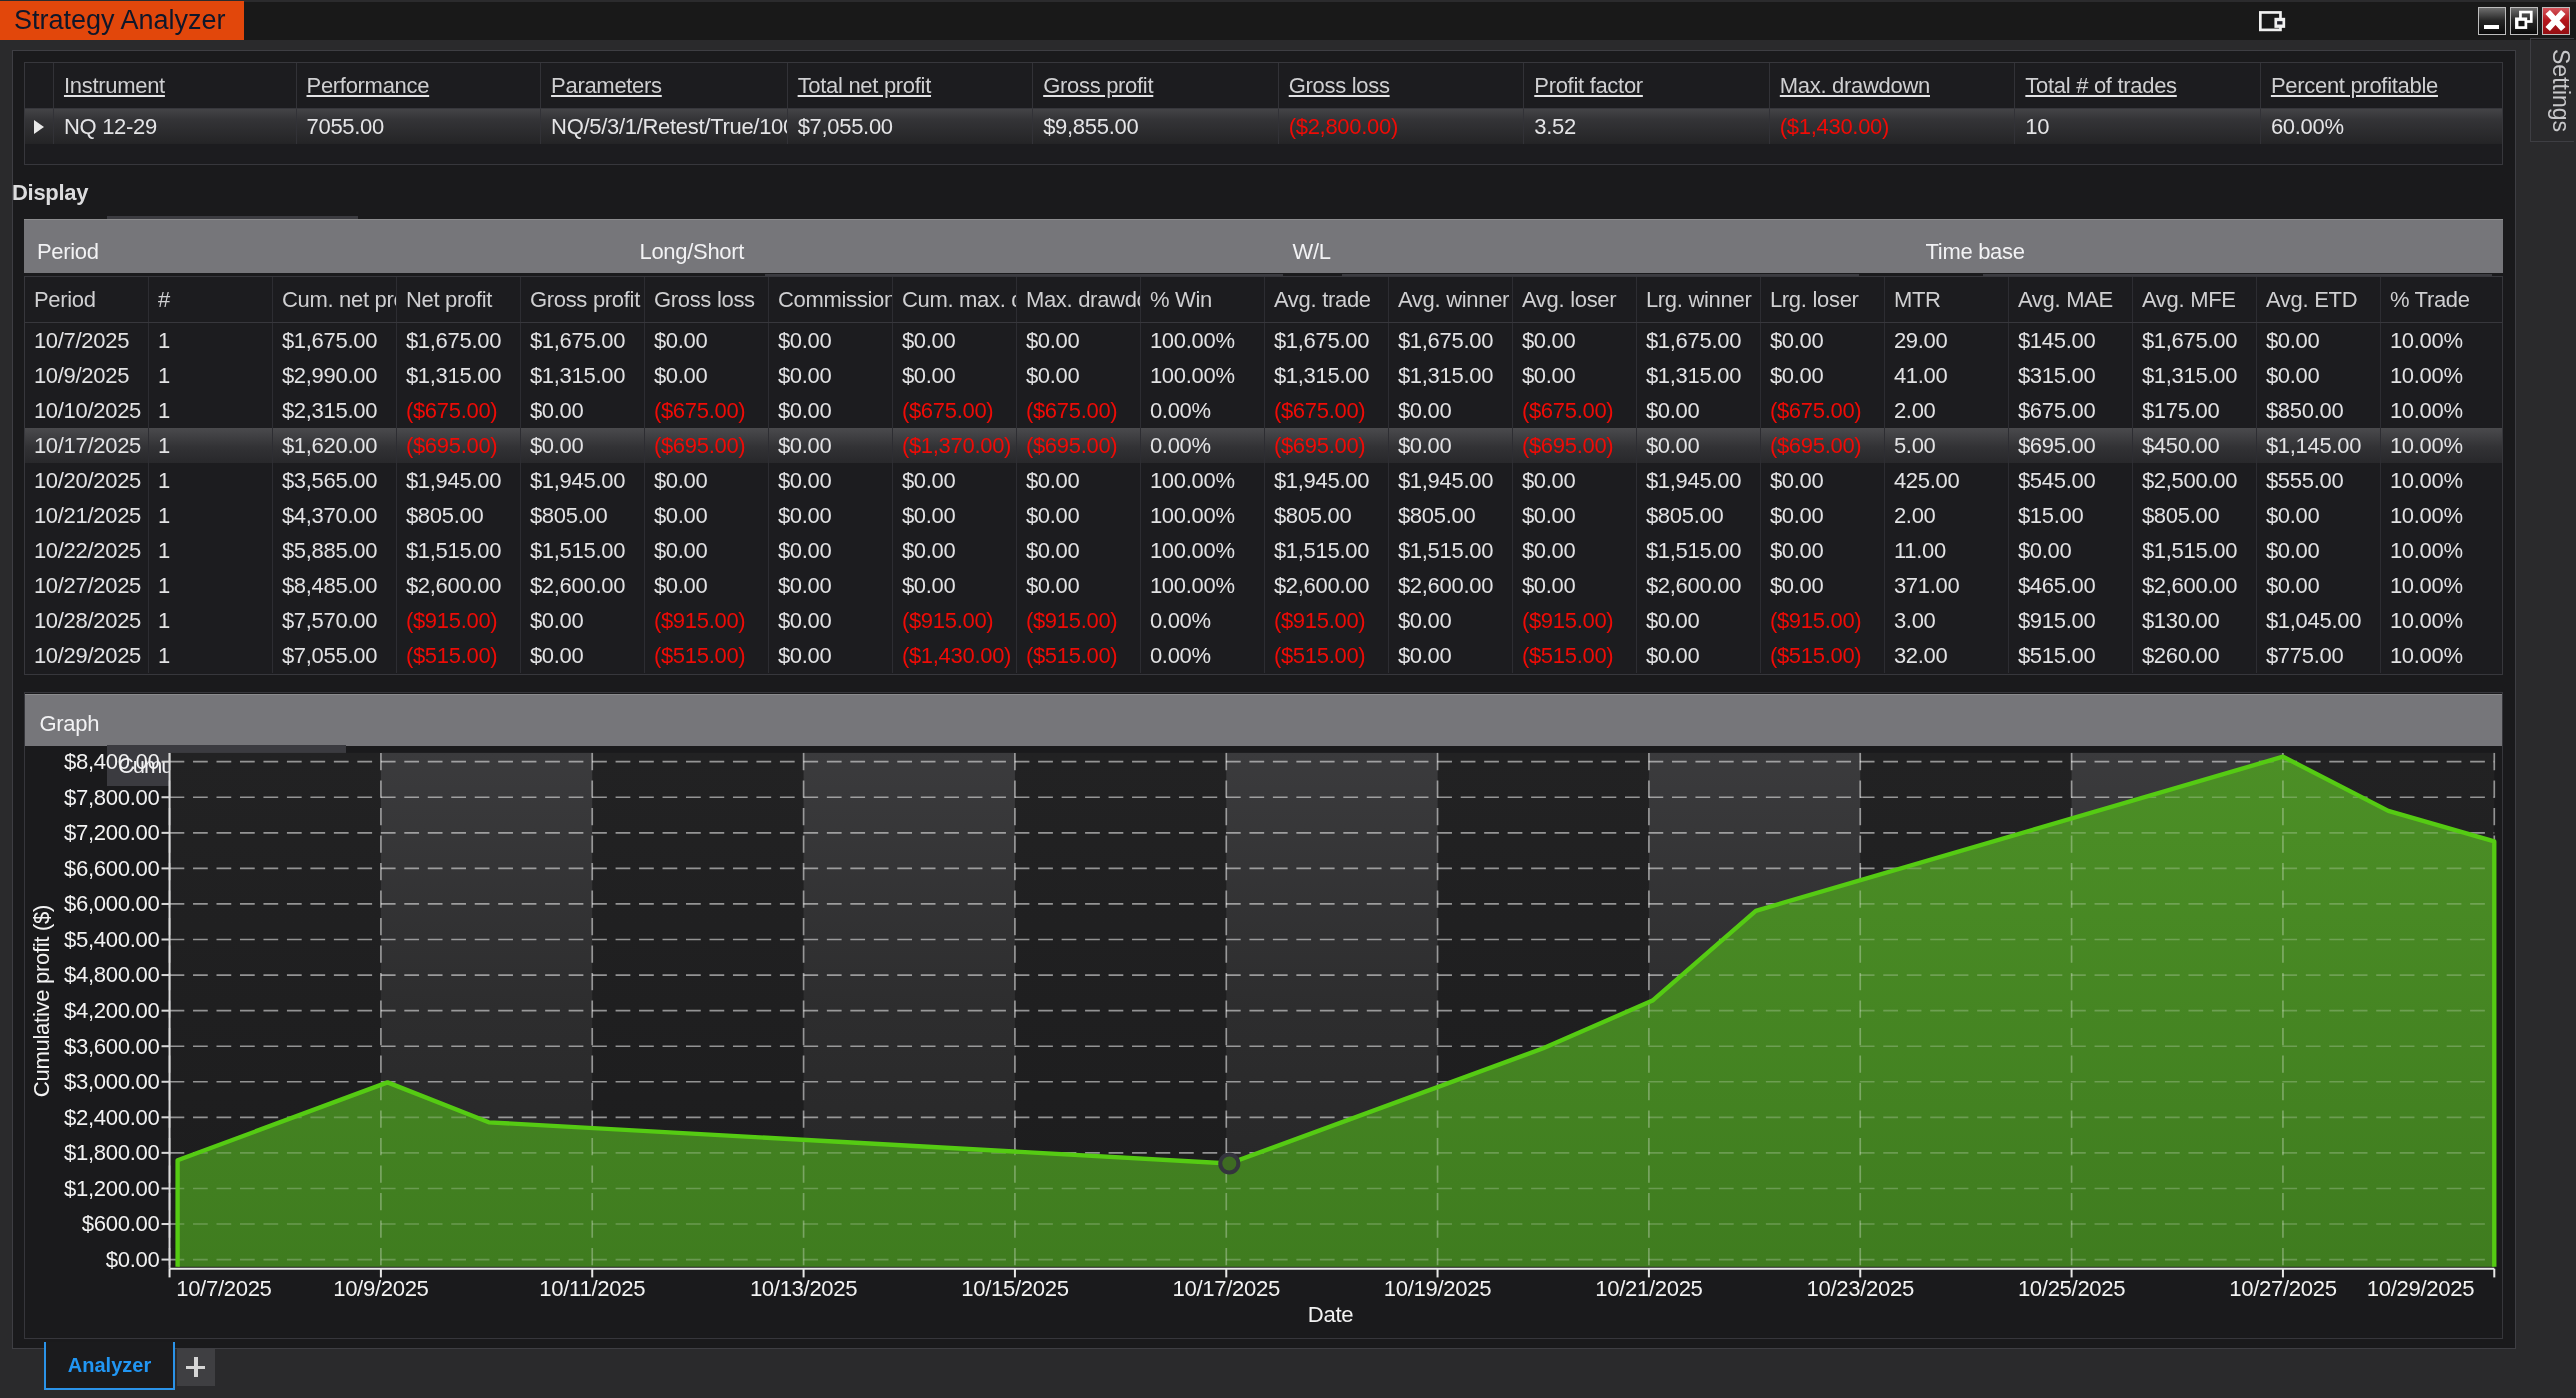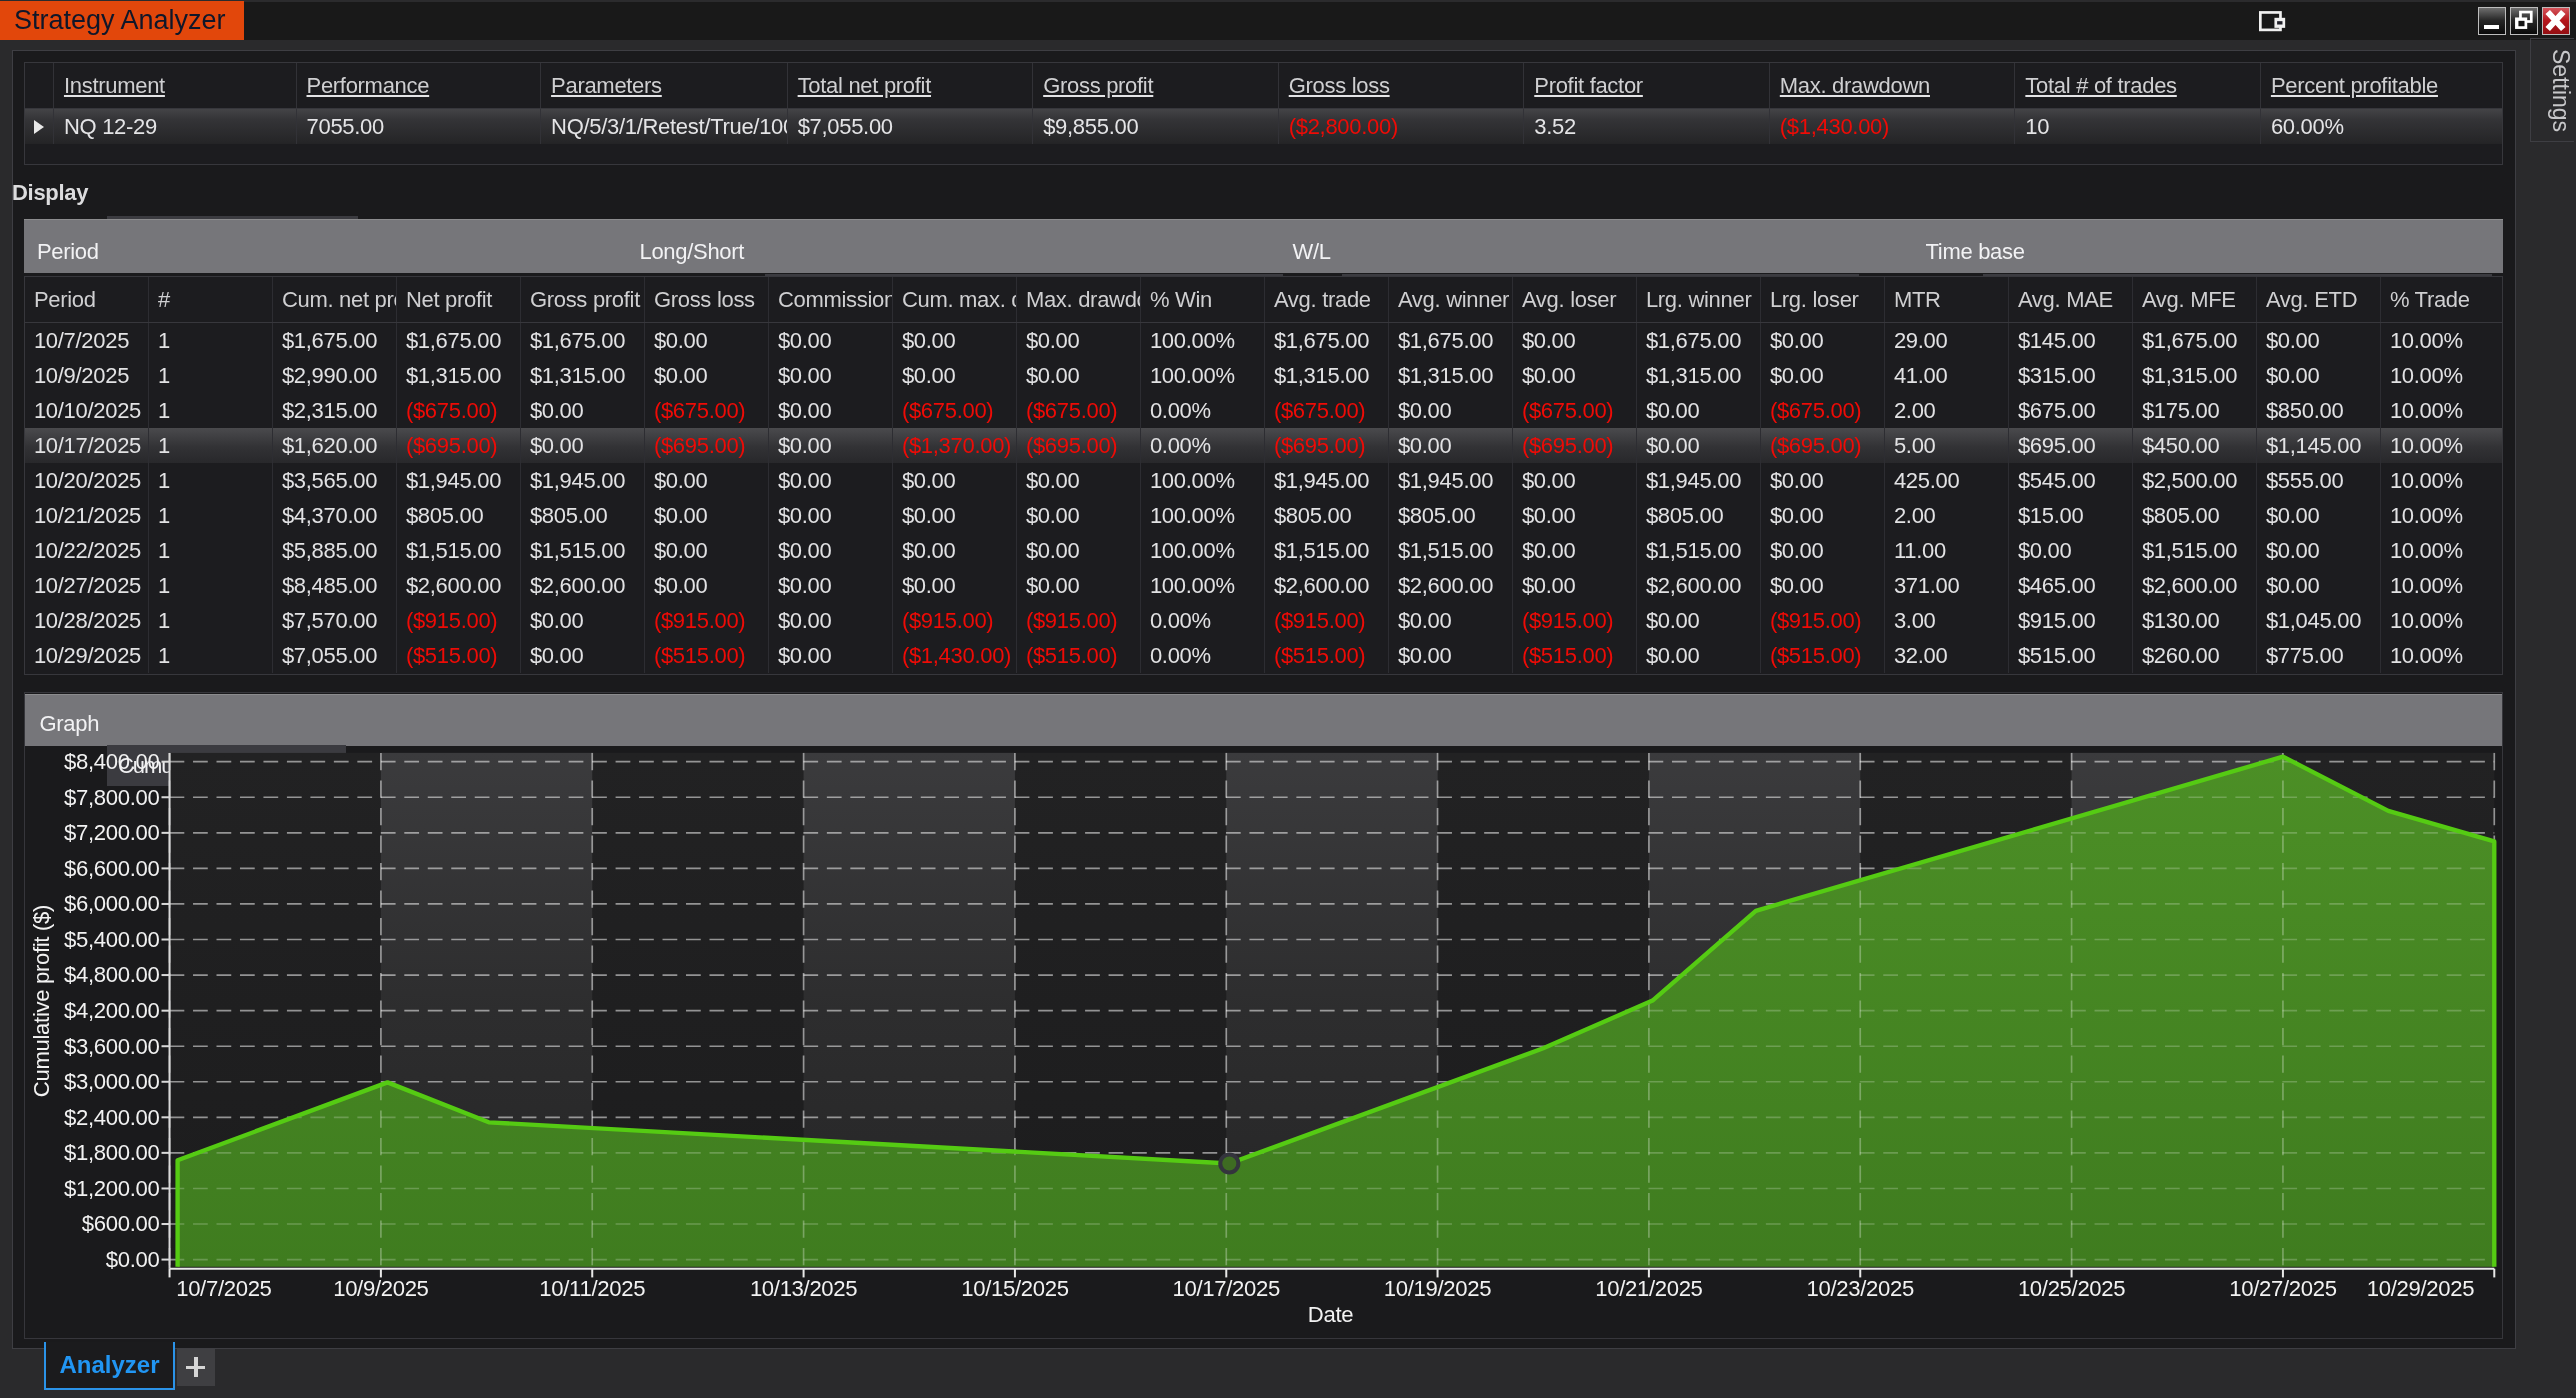--- a/index.html
+++ b/index.html
@@ -67,21 +67,21 @@
   border:1.3px solid #36363b; pointer-events:none; }
 .grid  { stroke:rgba(255,255,255,0.52); stroke-width:2.5; stroke-dasharray:22 13; }
 .gridv { stroke:rgba(255,255,255,0.52); stroke-width:2.5; stroke-dasharray:26 15; }
 .gridg  { stroke:rgba(255,255,255,0.22); stroke-width:2.5; stroke-dasharray:22 13; }
 .gridgv { stroke:rgba(255,255,255,0.30); stroke-width:2.5; stroke-dasharray:26 15; }
 .axlab { fill:#f2f2f2; font-size:33px; letter-spacing:-0.5px; }
 
 
 #tabbar { position:absolute; left:0; top:1350px; width:2576px; height:48px; background:#2a2a2c; }
 #atab { position:absolute; left:44px; top:-8px; width:131px; height:48px; background:#1b1b1d;
-  border:2px solid #2b93e8; border-top:none; color:#2196f3; font-size:24px; font-weight:bold;
+  border:2px solid #2b93e8; border-top:none; color:#2196f3; font-size:20px; font-weight:bold;
   display:flex; align-items:center; justify-content:center; letter-spacing:0; }
 #plus { position:absolute; left:177px; top:-1.3px; width:38px; height:37px; background:#3f3f42; }
 #plus:before, #plus:after { content:""; position:absolute; background:#d5d5d5; }
 #plus:before { left:9.4px; top:17px; width:19px; height:3.4px; }
 #plus:after  { left:17.4px; top:8.7px; width:3.4px; height:19.5px; }
 
 
 #setstrip { position:absolute; left:2519px; top:40px; width:57px; height:1358px; background:#2a2a2c; }
 #settab { position:absolute; left:2530px; top:38px; width:44px; height:104px;
   border:1.3px solid #3e3e43; border-right:none; }

